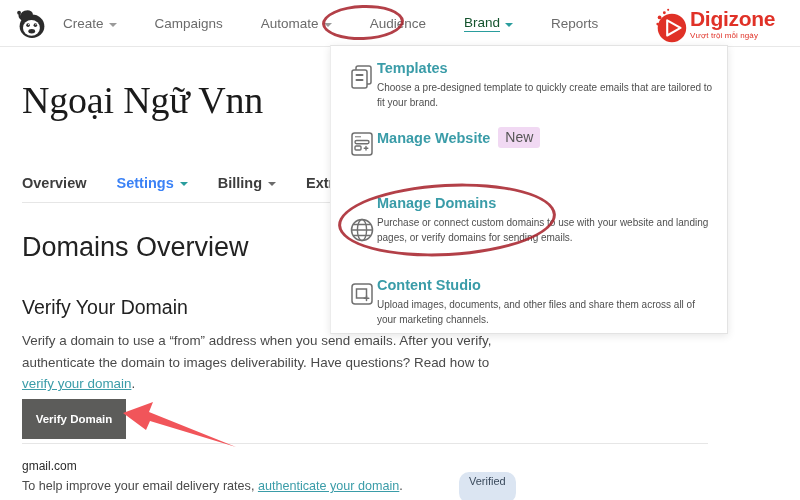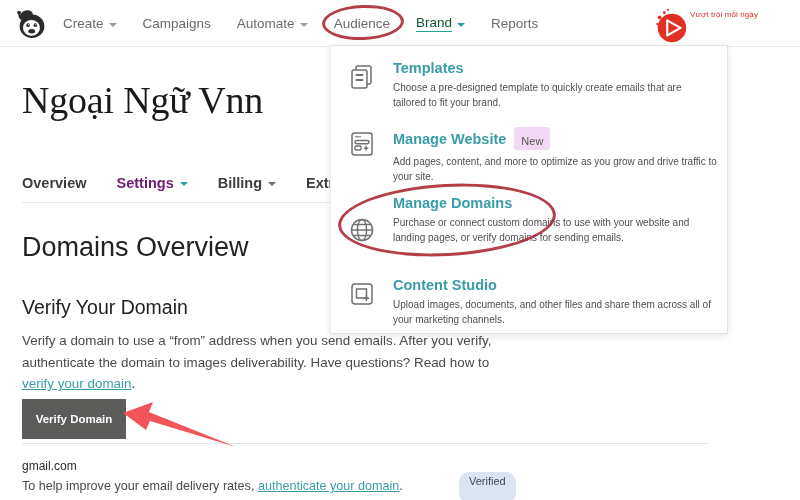--- a/index.html
+++ b/index.html
@@ -12,21 +12,21 @@
   #root { position: relative; width: 800px; height: 500px; background:#fff; }
 
   
   .topnav {
     position: absolute; left: 0; top: 0; width: 800px; height: 47px;
     background: #fff; border-bottom: 1px solid #e8e8e8;
   }
   .mc-logo { position: absolute; left: 14px; top: 6px; width: 36px; height: 36px; }
   .nav-items {
     position: absolute; left: 50px; top: 0; height: 47px;
-    display: flex; align-items: center; gap: 0px; justify-content: space-between;
+    display: flex; align-items: center; gap: 12px; justify-content: space-between;
   }
   .nav-item {
     display: flex; align-items: center; gap: 5px;
     padding: 0 13px; font-size: 13.5px; color: #6b6b6b;
     white-space: nowrap; height: 47px;
   }
   .nav-item.active { color: #2a9d9d; }
   .nav-item.active .nav-label {
     color: #14532d; border-bottom: 1.6px solid #2a9d9d; line-height: 1.25;
   }
@@ -51,21 +51,21 @@
 
   
   .brandname {
     position: absolute; left: 22px; top: 78px;
     font-family: "Liberation Serif", serif; font-size: 38px; color: #1a1a1a;
     letter-spacing: -.2px;
   }
   .subtabs { position: absolute; left: 22px; top: 175px; display: flex; align-items: center; }
   .subtab { display: flex; align-items: center; gap: 6px; margin-right: 30px;
             font-size: 14.5px; font-weight: bold; color: #3d3d3d; }
-  .subtab.active { color: #701a75; }
+  .subtab.active { color: #3b82f6; }
   .subtab .chev { border-top-color:#6b6b6b; }
   .subtab.active .chev { border-top-color:#2a9d9d; }
   .divider { position:absolute; left: 22px; width: 686px; height: 1px; background:#e6e6e6; }
 
   .h1 { position: absolute; left: 22px; top: 232px; font-size: 27px; color:#222; font-weight: normal; }
   .h2 { position: absolute; left: 22px; top: 296px; font-size: 19.5px; color:#222; font-weight: normal; }
   .para { position: absolute; left: 22px; top: 330px; width: 492px;
           font-size: 13.4px; line-height: 1.62; color: #4a4a4a; }
   .lnk { color:#3a9ca8; text-decoration: underline; }
 
@@ -84,27 +84,27 @@
     background:#dbe5f2; color:#3a4a5c; font-size:11px;
     padding: 3px 10px 16px; border-radius: 10px;
   }
 
   
   .dropdown {
     position: absolute; left: 330px; top: 45px; width: 398px; height: 289px;
     background:#fff; border:1px solid #e3e3e3; border-left: 1px solid #ececec;
     box-shadow: 0 2px 8px rgba(0,0,0,.10);
   }
-  .dd-item { position: absolute; left: 16px; width: 370px; display:flex; gap: 16px; }
+  .dd-item { position: absolute; left: 16px; width: 370px; display:flex; gap: 0; }
   .dd-icon { width: 30px; height: 30px; flex: 0 0 30px; margin-top: 2px; }
   .dd-body { flex: 1; }
   .dd-title { font-size: 14.5px; color: #3a9ca8; font-weight: bold; display:flex; align-items:center; gap: 8px; }
   .dd-desc { margin-top: 4px; font-size: 10px; line-height: 1.52; color: #4f4f4f; }
-  .badge-new { background:#f1d9f3; color:#555; font-size:11px; font-weight:normal;
-               padding: 8px 7px 3px; border-radius: 3px; }
+  .badge-new { background:#f1d9f3; color:#555; font-size:14px; font-weight:normal;
+               padding: 2px 7px 3px; border-radius: 3px; }
 
   
   .ellipse-domains {
     position: absolute; left: 338px; top: 184px; width: 218px; height: 72px;
     border: 3px solid #a8262f; border-radius: 50%;
     transform: rotate(-3deg); opacity: .88;
   }
 
   
   .arrow { position:absolute; left: 120px; top: 395px; width: 150px; height: 60px; }
@@ -158,20 +158,21 @@
     <div class="digizone">
       <svg width="38" height="38" viewBox="0 0 40 40" style="position:absolute;left:2px;top:2px;">
         <circle cx="21" cy="22" r="15" fill="#e03127"></circle>
         <path d="M16 14 L30 22 L16 30 Z" fill="none" stroke="#fff" stroke-width="2.2" stroke-linejoin="round"></path>
         <circle cx="8" cy="11" r="2" fill="#e03127"></circle>
         <circle cx="13" cy="6" r="1.5" fill="#e03127"></circle>
         <circle cx="6" cy="18" r="1.4" fill="#e03127"></circle>
         <circle cx="17" cy="3" r="1.1" fill="#e03127"></circle>
       </svg>
       <div class="dz-text">
+        <div class="dz-name">Digizone</div>
         <div class="dz-tag">Vượt trội mỗi ngày</div>
       </div>
     </div>
   </div>
 
   <div class="brandname">Ngoại Ngữ Vnn</div>
 
   <div class="subtabs">
     <div class="subtab">
       <span>Overview</span>
@@ -239,21 +240,20 @@
           <rect x="8" y="11.5" width="14" height="3.2" rx="1.6" fill="none" stroke="#707070" stroke-width="1.4"></rect>
           <rect x="8" y="17" width="6" height="4" rx="1" fill="none" stroke="#707070" stroke-width="1.4"></rect>
           <path d="M19 17.5 v3.5 M17.2 19.2 h3.6" stroke="#707070" stroke-width="1.4" stroke-linecap="round"></path>
         </svg>
       </span>
       <div class="dd-body">
         <div class="dd-title">
           <span>Manage Website</span>
           <span class="badge-new">New</span>
         </div>
-        <div class="dd-desc">Add pages, content, and more to optimize as you grow and drive traffic to your site.</div>
       </div>
     </div>
 
     <div class="dd-item" style="top:149px;align-items:flex-end;">
       <span class="dd-icon">
         <svg viewBox="0 0 30 30" width="30" height="30">
           <circle cx="15" cy="15" r="10.5" fill="none" stroke="#707070" stroke-width="1.5"></circle>
           <ellipse cx="15" cy="15" rx="4.6" ry="10.5" fill="none" stroke="#707070" stroke-width="1.4"></ellipse>
           <path d="M4.5 15 h21 M6.2 9.5 h17.6 M6.2 20.5 h17.6" stroke="#707070" stroke-width="1.3"></path>
         </svg>

